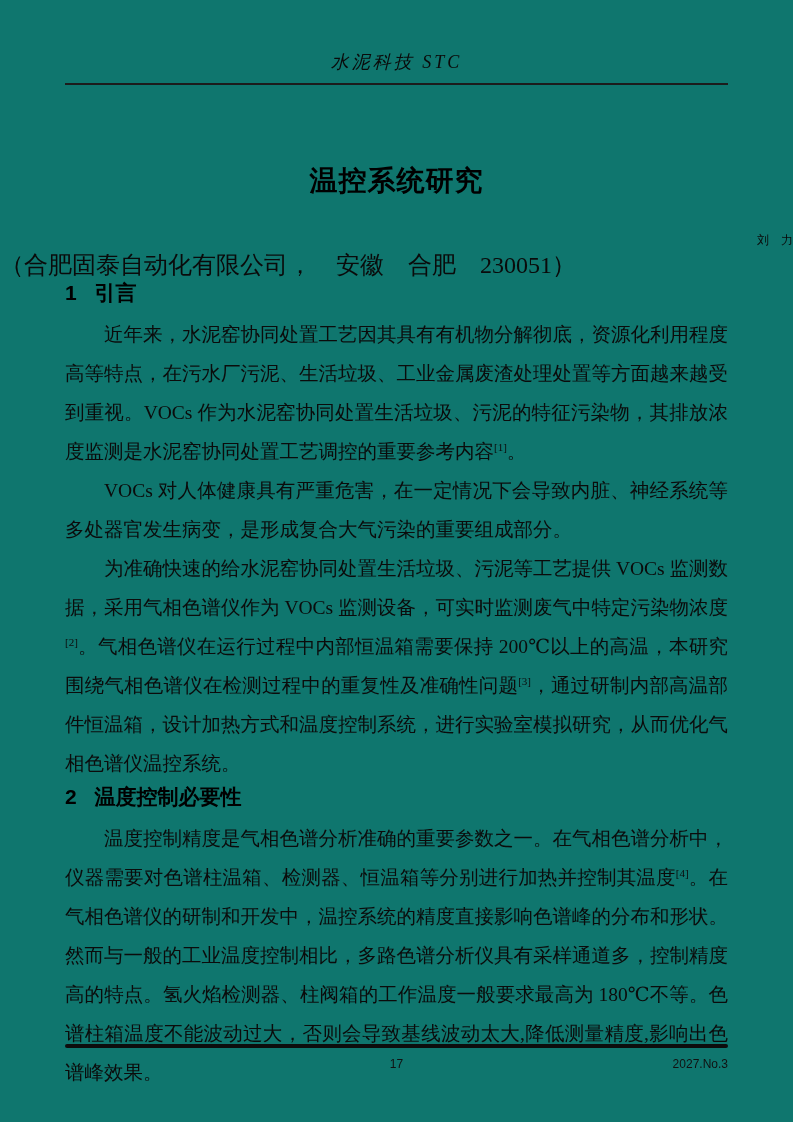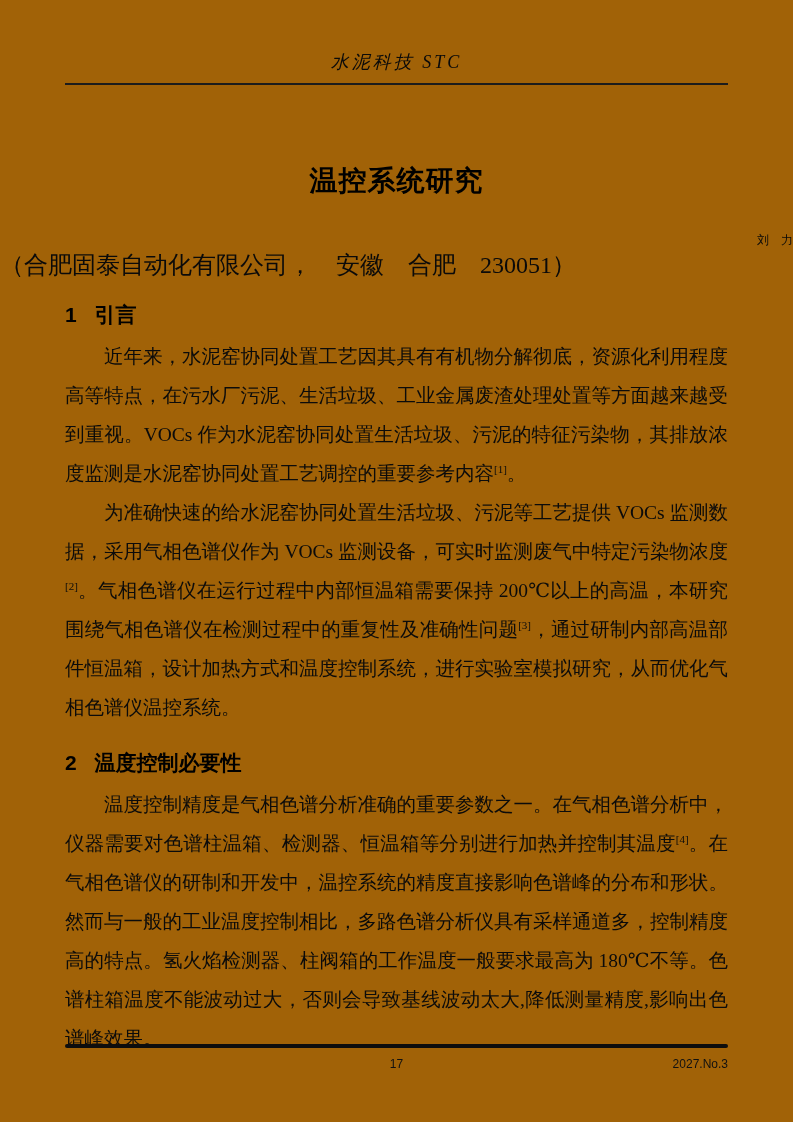--- a/index.html
+++ b/index.html
@@ -4,21 +4,21 @@
 <style>
   * { margin: 0; padding: 0; box-sizing: border-box; }
   html, body { background: #ffffff; }
   body { font-family: "Liberation Serif", "DejaVu Serif", serif; color: #111; }
 
   .page {
     position: relative;
     width: 793px;
     height: 1122px;
     margin: 0 auto;
-    background: #a16207;
+    background: #0f766e;
     overflow: hidden;
   }
 
   
   .running-head {
     padding-top: 50px;
     text-align: center;
     font-size: 18px;
     letter-spacing: 3px;
     font-style: italic;
@@ -53,21 +53,20 @@
     font-size: 24px;
     line-height: 28px;
     color: #0a0a0a;
   }
 
   
   .content {
     margin: 0 65px;
   }
   .section-heading {
-    margin-top: 22px;
     margin-bottom: 8px;
     font-family: "Liberation Sans", "DejaVu Sans", sans-serif;
     font-weight: 700;
     font-size: 21px;
     line-height: 28px;
     color: #000;
   }
   .section-heading .sec-num { margin-right: 0.85em; }
   .body-par {
     font-size: 19.5px;
@@ -131,20 +130,21 @@
   <div class="affiliation-line">（合肥固泰自动化有限公司，　安徽　合肥　230051）</div>
 
   <div class="content">
 
     <div>
       <h2 class="section-heading">
         <span class="sec-num">1</span><span>引言</span>
       </h2>
       <div>
           <p class="body-par"><span>近年来，水泥窑协同处置工艺因其具有有机物分解彻底，资源化利用程度高等特点，在污水厂污泥、生活垃圾、工业金属废渣处理处置等方面越来越受到重视。VOCs 作为水泥窑协同处置生活垃圾、污泥的特征污染物，其排放浓度监测是水泥窑协同处置工艺调控的重要参考内容</span><sup>[1]</sup><span>。</span></p>
+          <p class="body-par"><span>VOCs 对人体健康具有严重危害，在一定情况下会导致内脏、神经系统等多处器官发生病变，是形成复合大气污染的重要组成部分。</span></p>
           <p class="body-par"><span>为准确快速的给水泥窑协同处置生活垃圾、污泥等工艺提供 VOCs 监测数据，采用气相色谱仪作为 VOCs 监测设备，可实时监测废气中特定污染物浓度</span><sup>[2]</sup><span>。气相色谱仪在运行过程中内部恒温箱需要保持 200℃以上的高温，本研究围绕气相色谱仪在检测过程中的重复性及准确性问题</span><sup>[3]</sup><span>，通过研制内部高温部件恒温箱，设计加热方式和温度控制系统，进行实验室模拟研究，从而优化气相色谱仪温控系统。</span></p>
         </div>
     </div>
 
     <div>
       <h2 class="section-heading">
         <span class="sec-num">2</span><span>温度控制必要性</span>
       </h2>
       <div>
           <p class="body-par"><span>温度控制精度是气相色谱分析准确的重要参数之一。在气相色谱分析中，仪器需要对色谱柱温箱、检测器、恒温箱等分别进行加热并控制其温度</span><sup>[4]</sup><span>。在气相色谱仪的研制和开发中，温控系统的精度直接影响色谱峰的分布和形状。然而与一般的工业温度控制相比，多路色谱分析仪具有采样通道多，控制精度高的特点。氢火焰检测器、柱阀箱的工作温度一般要求最高为 180℃不等。色谱柱箱温度不能波动过大，否则会导致基线波动太大,降低测量精度,影响出色谱峰效果。</span></p>

